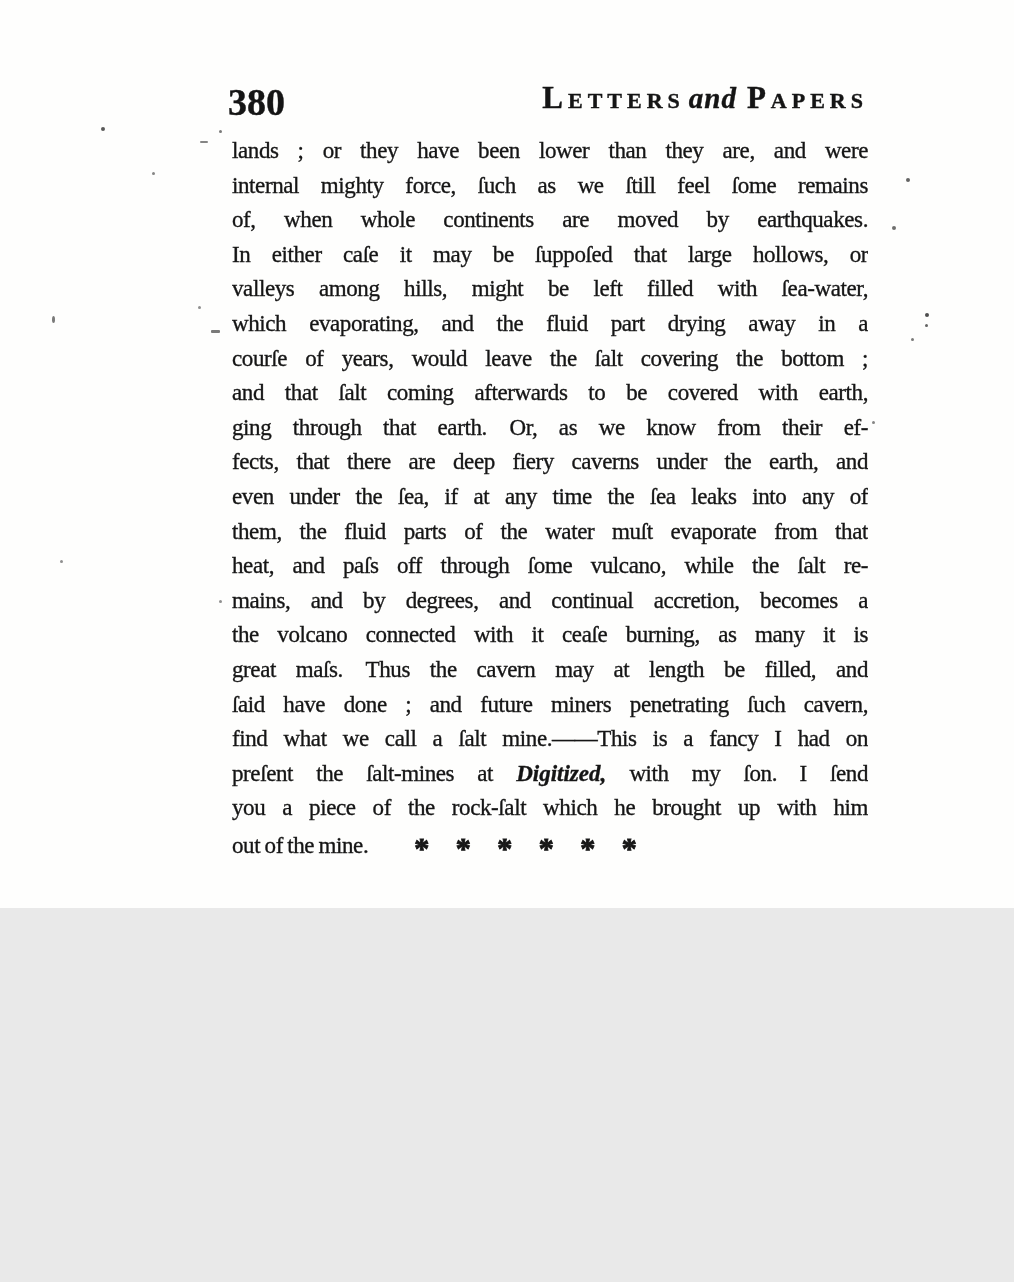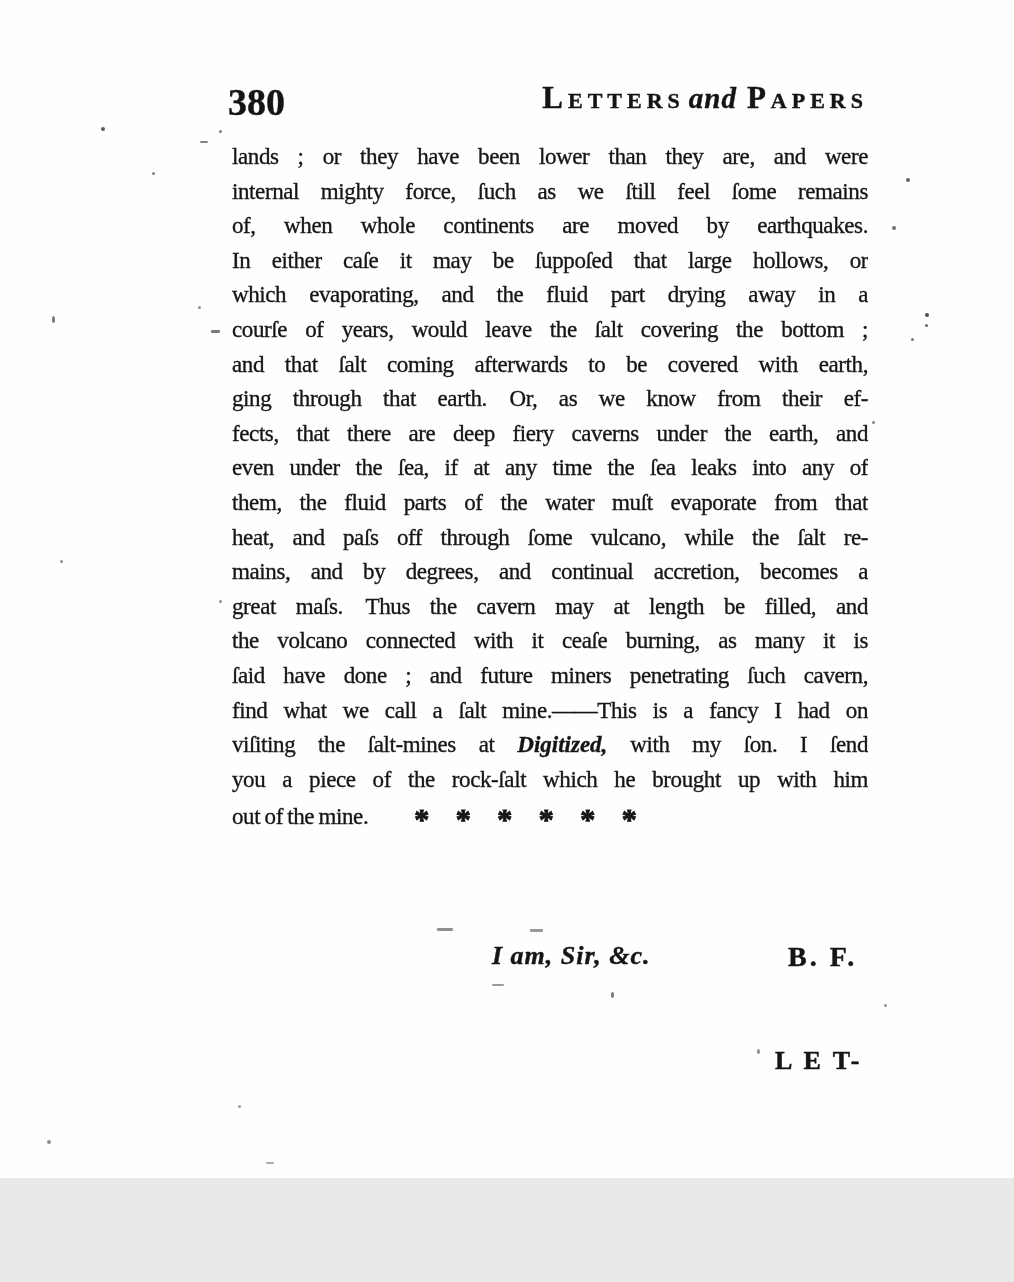--- a/index.html
+++ b/index.html
@@ -1,18 +1,18 @@
 <!DOCTYPE html>
 <html><head>
 <meta charset="utf-8">
 <style>
   html,body { margin:0; padding:0; background:#e9e9e9; }
   .page {
     position:relative;
-    width:1014px; height:1178px;
+    width:1014px; height:908px;
     margin:0 auto;
     background:#fefefd;
     color:#151515;
     font-family:"Liberation Serif","DejaVu Serif",serif;
     overflow:hidden;
   }
 
   
   .page-number {
     position:absolute; left:228px; top:80px;
@@ -23,21 +23,21 @@
     position:absolute; left:232px; top:80px; width:636px;
     text-align:right; white-space:nowrap;
     font-size:31px; font-weight:700;
     -webkit-text-stroke:0.4px #151515;
   }
   .running-title .sc { font-variant:small-caps; letter-spacing:5px; }
   .running-title .conj { font-style:italic; font-size:29px; letter-spacing:1px; margin:0 10px 0 4px; }
 
   
   .body-text {
-    position:absolute; left:232px; top:140px; width:636px;
+    position:absolute; left:232px; top:134px; width:636px;
   }
   .line {
     height:34.6px; line-height:34.6px; overflow:hidden;
     font-size:23px; letter-spacing:-0.4px; word-spacing:-1px;
     text-align:justify; text-align-last:justify;
     -webkit-text-stroke:0.35px #1a1a1a;
   }
   .line.lineleft { text-align:left; text-align-last:left; }
   .line .it { font-style:italic; font-weight:700; letter-spacing:0; }
   .line .stars {
@@ -95,34 +95,35 @@
 <div class="page">
 
   <div class="page-number">380</div>
   <div class="running-title"><span class="sc">Letters</span><span class="conj">and</span><span class="sc">Papers</span></div>
 
   <div class="body-text">
     <div class="line">lands ; or they have been lower than they are, and were</div>
     <div class="line">internal mighty force, ſuch as we ſtill feel ſome remains</div>
     <div class="line">of, when whole continents are moved by earthquakes.</div>
     <div class="line">In either caſe it may be ſuppoſed that large hollows, or</div>
+    <div class="line">valleys among hills, might be left filled with ſea-water,</div>
     <div class="line">which evaporating, and the fluid part drying away in a</div>
     <div class="line">courſe of years, would leave the ſalt covering the bottom ;</div>
     <div class="line">and that ſalt coming afterwards to be covered with earth,</div>
     <div class="line">ging through that earth. Or, as we know from their ef-</div>
     <div class="line">fects, that there are deep fiery caverns under the earth, and</div>
     <div class="line">even under the ſea, if at any time the ſea leaks into any of</div>
     <div class="line">them, the fluid parts of the water muſt evaporate from that</div>
     <div class="line">heat, and paſs off through ſome vulcano, while the ſalt re-</div>
     <div class="line">mains, and by degrees, and continual accretion, becomes a</div>
+    <div class="line">the volcano connected with it ceaſe burning, as many it is</div>
     <div class="line">great maſs. Thus the cavern may at length be filled, and</div>
-    <div class="line">the volcano connected with it ceaſe burning, as many it is</div>
     <div class="line">ſaid have done ; and future miners penetrating ſuch cavern,</div>
     <div class="line">find what we call a ſalt mine.——This is a fancy I had on</div>
-    <div class="line"><span>viſiting the ſalt-mines at </span><span class="it">Digitized,</span><span> with my ſon. I ſend</span></div>
+    <div class="line"><span>preſent the ſalt-mines at </span><span class="it">Digitized,</span><span> with my ſon. I ſend</span></div>
     <div class="line">you a piece of the rock-ſalt which he brought up with him</div>
     <div class="line lineleft"><span>out of the mine.</span><span class="stars">* * * * * *</span></div>
   </div>
 
   <div class="salutation">I am, Sir, &amp;c.</div>
   <div class="author-initials">B. F.</div>
 
   <div class="catchword">L E T-</div>
 
   <div class="watermark">

